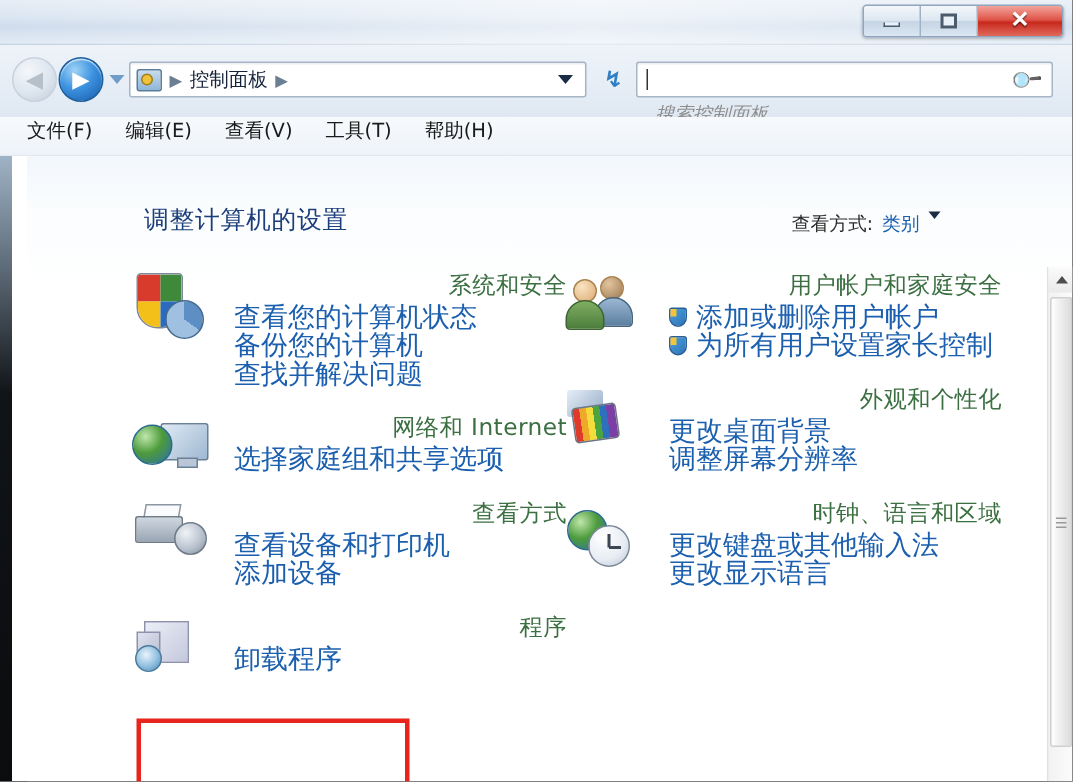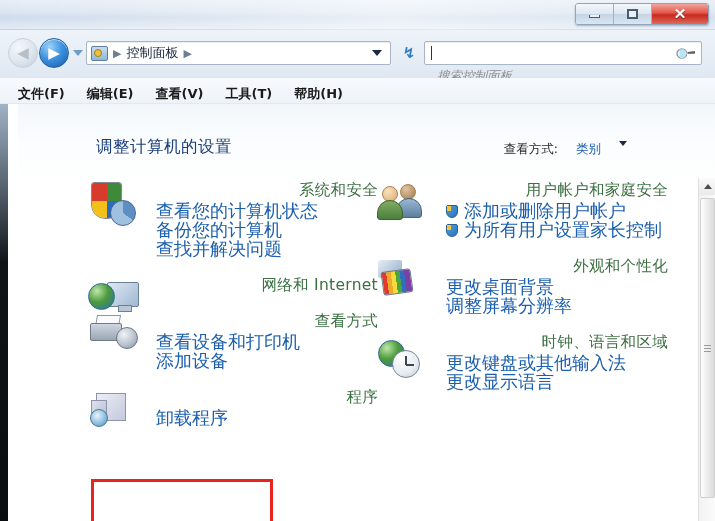--- a/index.html
+++ b/index.html
@@ -132,43 +132,42 @@
   }
   #searchicon {
     margin-left: auto; margin-right: 8px;
     color: #2563a8; font-size: 14px; transform: rotate(-50deg);
   }
 
   
   #menubar {
     position: absolute; left: 0; top: 78px; width: 715px; height: 26px;
     background: linear-gradient(to bottom, #f7fafd 0%, #eef3f9 100%);
-    display: flex; align-items: flex-end;
+    display: flex; align-items: flex-start;
     padding-left: 18px;
     border-bottom: 1px solid #e2e9f1;
-    font-weight: bold;
   }
   .menuitem {
     font-size: 13px; color: #1a1a1a; margin-right: 22px; cursor: default;
   }
 
   
   #content {
     position: absolute; left: 18px; top: 104px;
     width: 697px; height: 417px;
     background: linear-gradient(to bottom, #f2f7fc 0%, #fbfdfe 9%, #ffffff 22%, #ffffff 100%);
     overflow: hidden;
   }
   #pagetitle {
     position: absolute; left: 78px; top: 32px;
     font-size: 16.5px; color: #1c3e7a; letter-spacing: .5px;
   }
   #viewby {
     position: absolute; right: 88px; top: 37px;
-    display: flex; align-items: flex-start; font-size: 12.5px; gap: 12px;
+    display: flex; align-items: flex-start; font-size: 12.5px;
   }
   #viewby-label { color: #2a2a2a; }
   #viewby-value { color: #1b5fae; margin-left: 6px; }
   #viewby-caret {
     margin-left: 6px; width: 0; height: 0;
     border-left: 4px solid transparent; border-right: 4px solid transparent;
     border-top: 5px solid #1a2b44;
   }
 
   
@@ -461,20 +460,21 @@
           </div>
         </div>
 
         <div class="cat">
           <div class="cat-icon">
             <span class="ic-monitor"></span>
             <span class="ic-globe"></span>
           </div>
           <div class="cat-title">网络和 Internet</div>
           <div class="cat-links">
+            <span class="cat-link">选择家庭组和共享选项</span>
           </div>
         </div>
 
         <div class="cat">
           <div class="cat-icon">
             <span class="ic-paper"></span>
             <span class="ic-printer"></span>
             <span class="ic-speaker"></span>
           </div>
           <div class="cat-title">查看方式</div>

